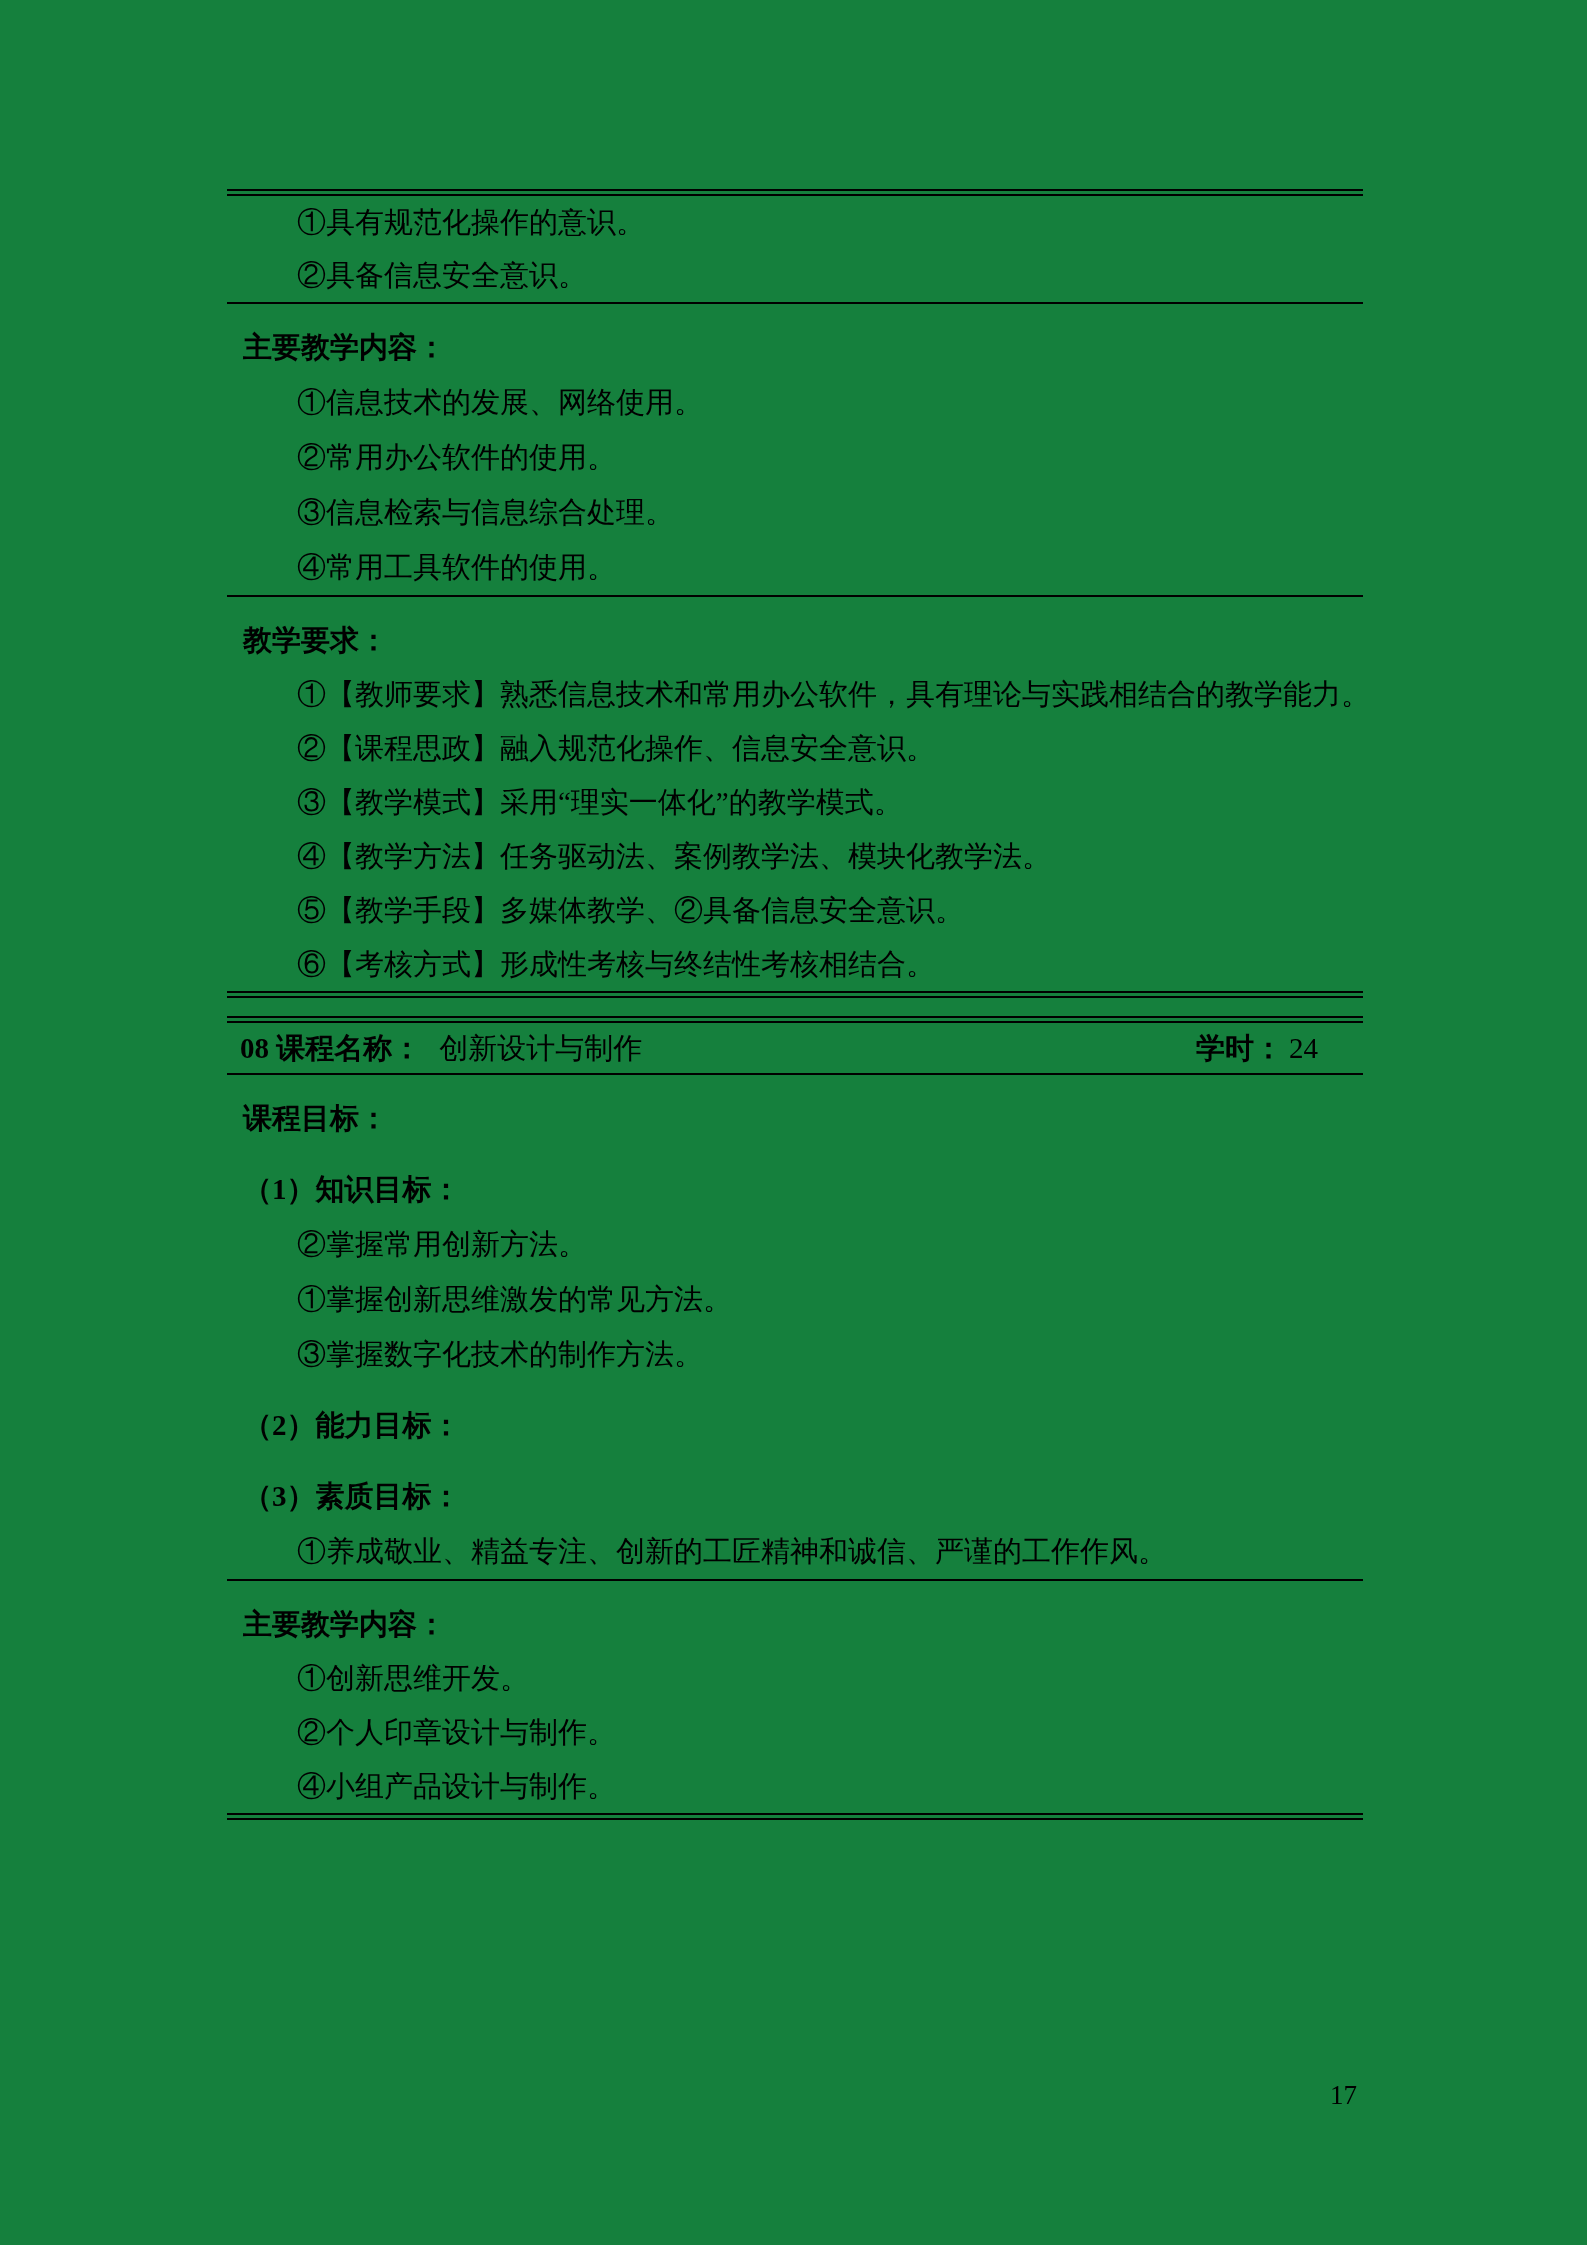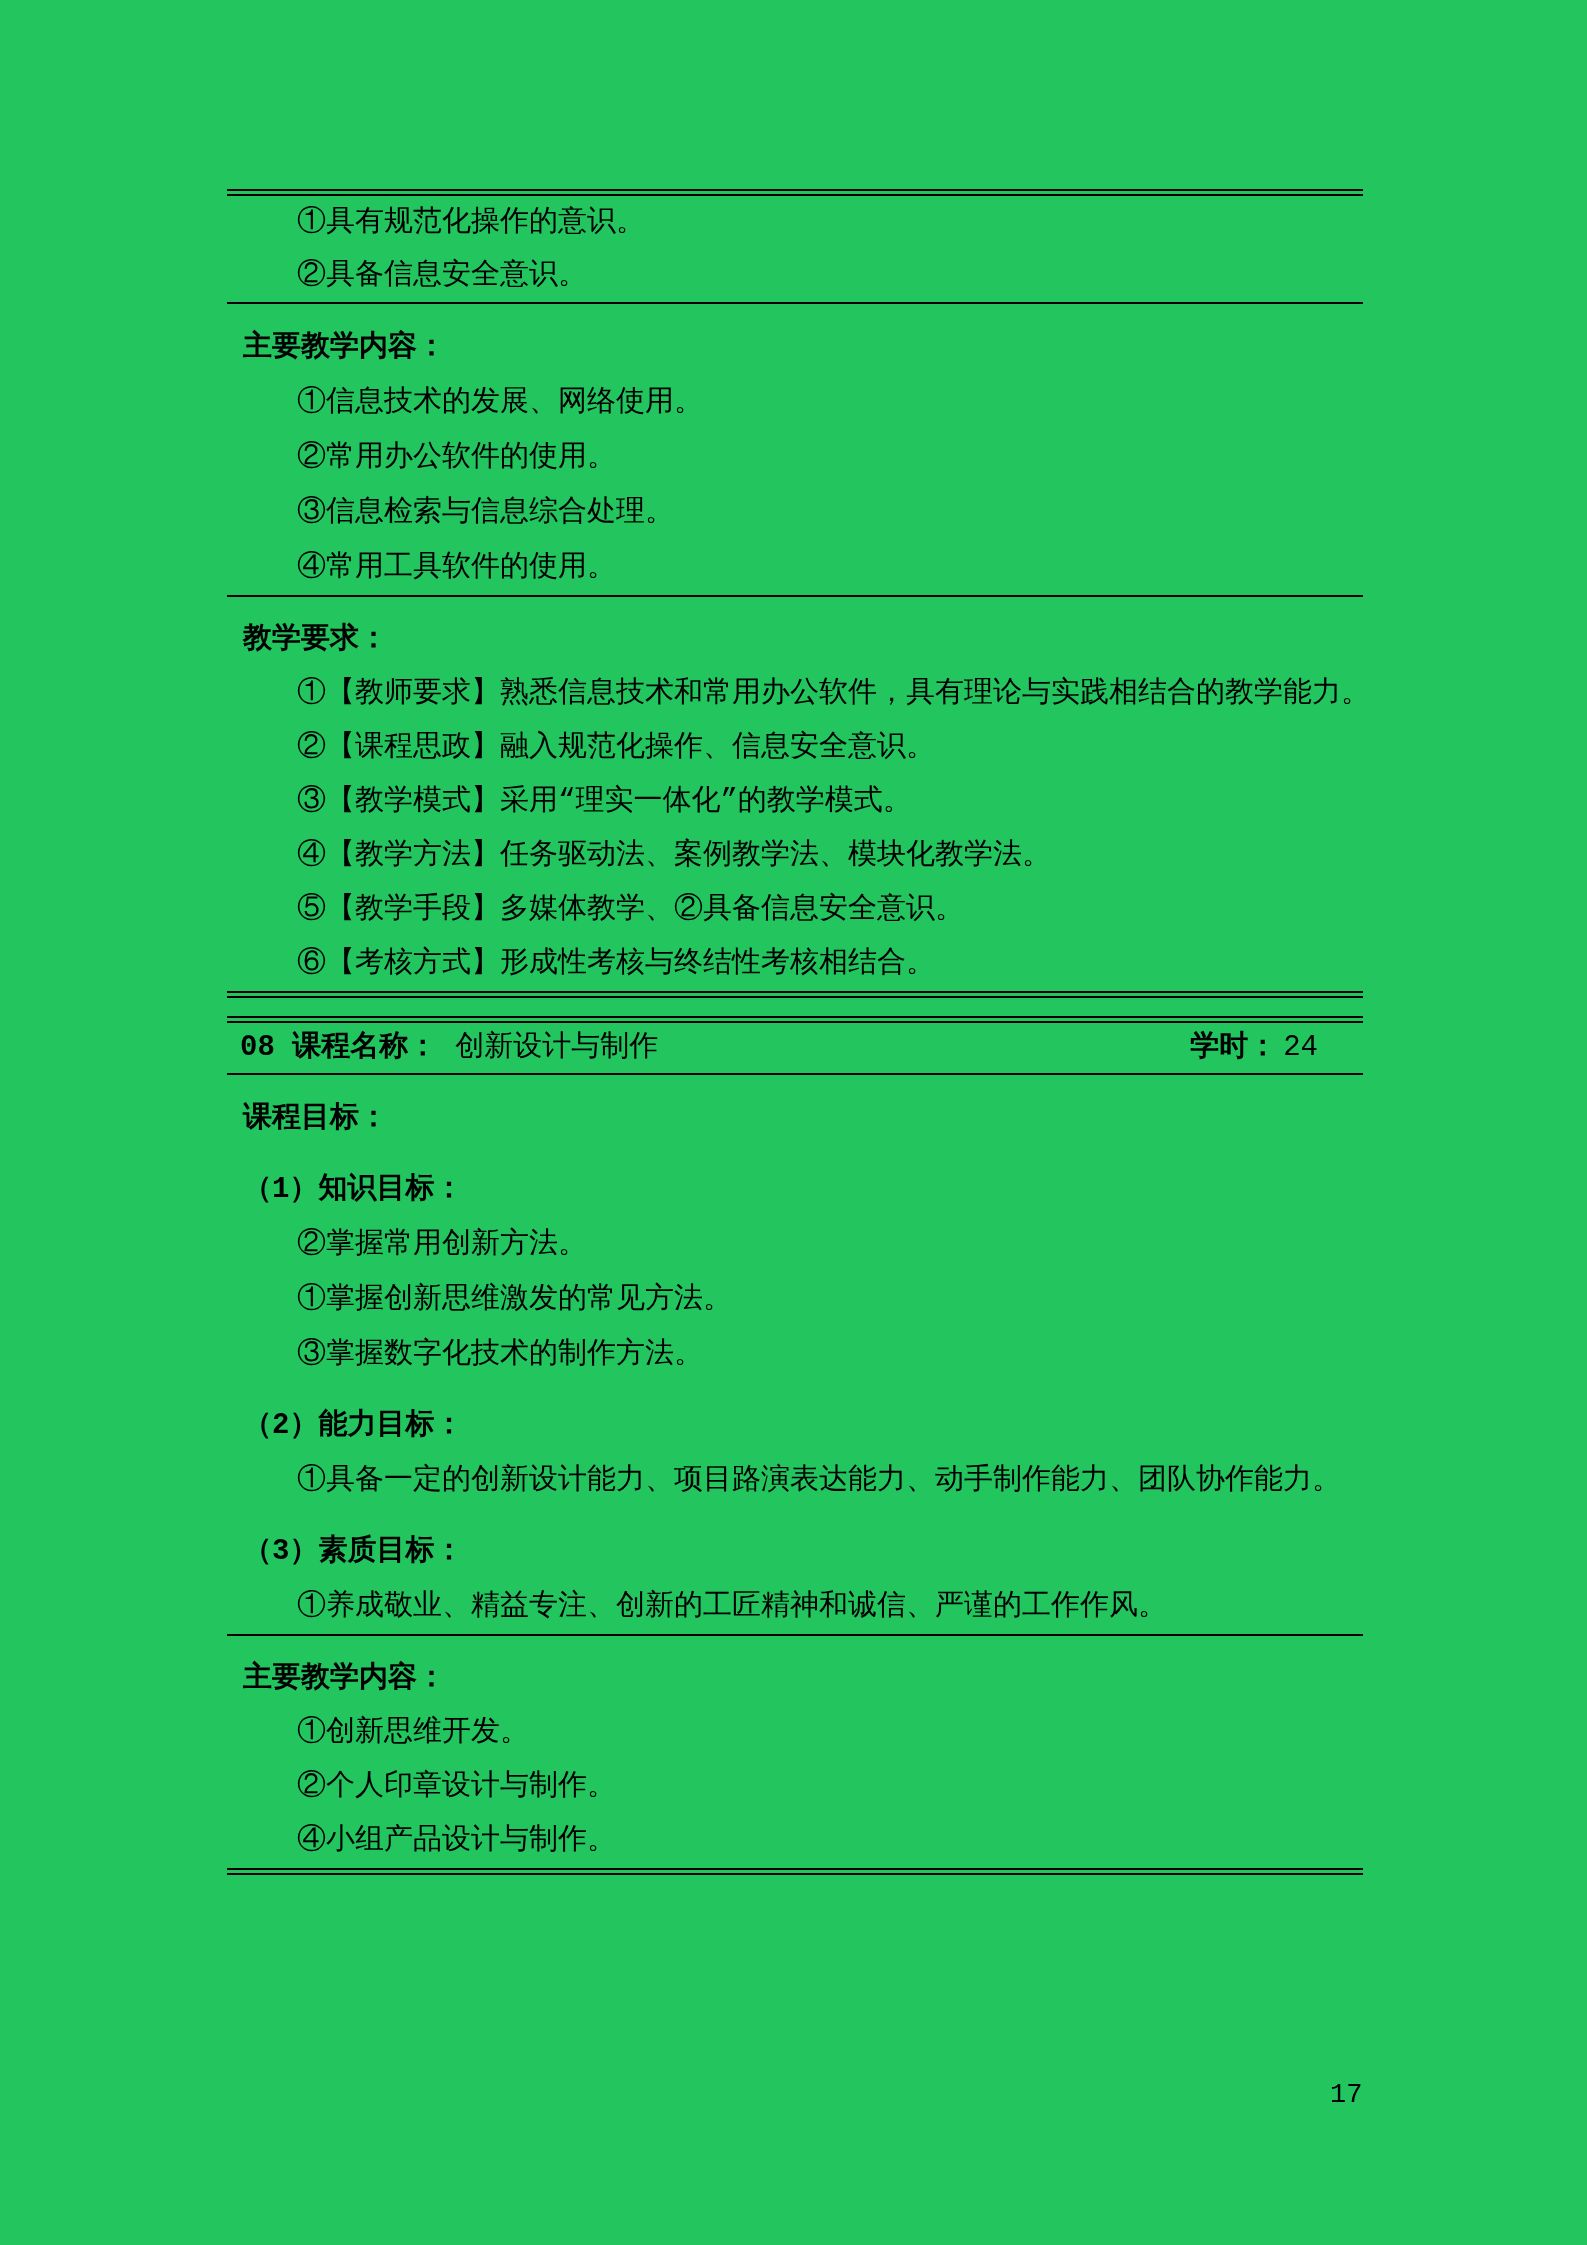--- a/index.html
+++ b/index.html
@@ -1,20 +1,20 @@
 <!DOCTYPE html>
 <html><head>
 <meta charset="utf-8">
 <style>
   html,body{margin:0;padding:0;background:#e8e8e8;}
   .page{
     position:relative;
     width:1587px;height:2245px;
-    background:#22c55e;
-    font-family:Liberation Mono, monospace;
+    background:#15803d;
+    font-family:Liberation Serif, serif;
     color:#000000;
     overflow:hidden;
   }
   .doc-table{
     position:absolute;
     left:227px;
     width:1136px;
     border-top:7px double #000;
     border-bottom:7px double #000;
     box-sizing:content-box;
@@ -90,21 +90,20 @@
           <span class="hours-value">24</span>
         </p>
     </div>
     <div class="trow">
       <p class="line lh55 hdr">课程目标：</p>
       <p class="line lh55 hdr">（1）知识目标：</p>
       <p class="line lh55 item">②掌握常用创新方法。</p>
       <p class="line lh55 item">①掌握创新思维激发的常见方法。</p>
       <p class="line lh55 item">③掌握数字化技术的制作方法。</p>
       <p class="line lh55 hdr">（2）能力目标：</p>
-      <p class="line lh55 item">①具备一定的创新设计能力、项目路演表达能力、动手制作能力、团队协作能力。</p>
       <p class="line lh55 hdr">（3）素质目标：</p>
       <p class="line lh55 item">①养成敬业、精益专注、创新的工匠精神和诚信、严谨的工作作风。</p>
     </div>
     <div class="trow">
       <p class="line lh54 hdr">主要教学内容：</p>
       <p class="line lh54 item">①创新思维开发。</p>
       <p class="line lh54 item">②个人印章设计与制作。</p>
       <p class="line lh54 item">④小组产品设计与制作。</p>
     </div>
   </section>

